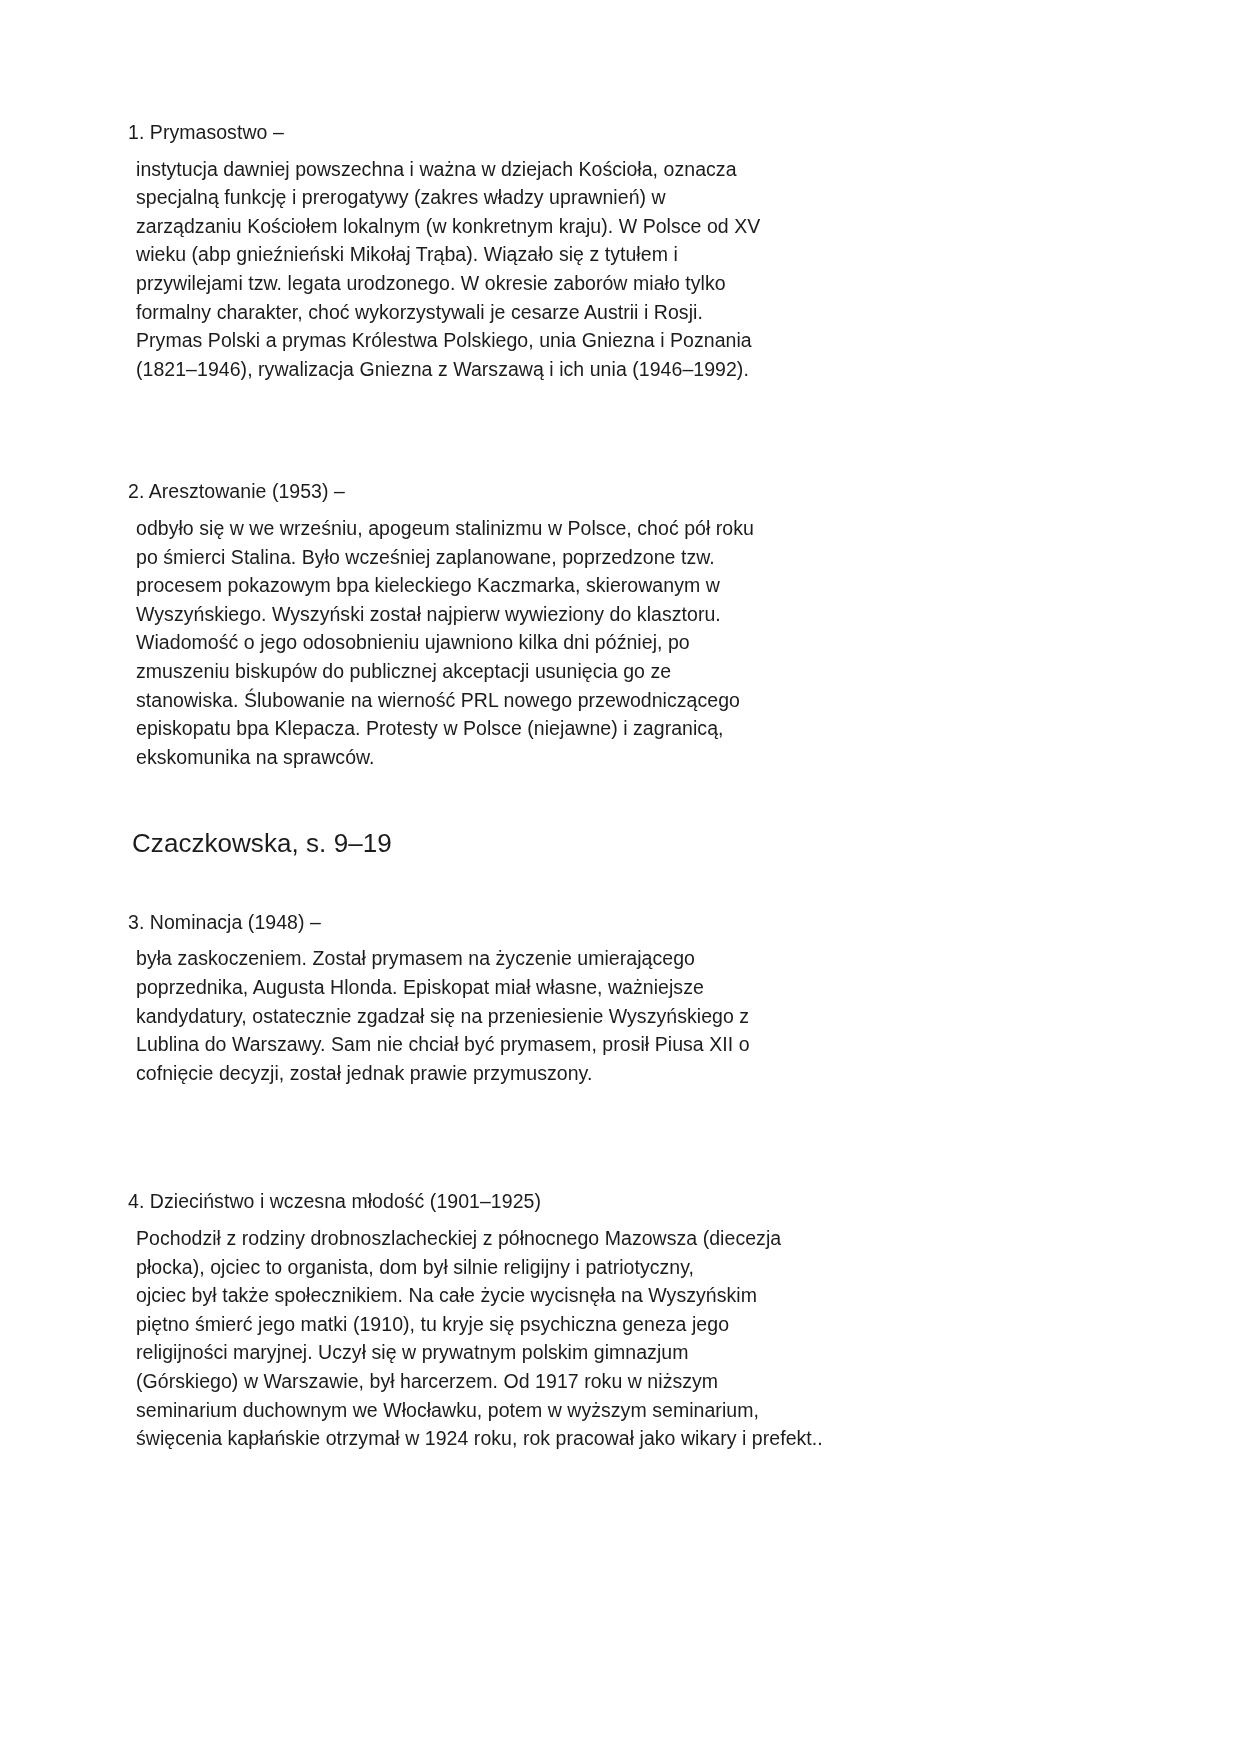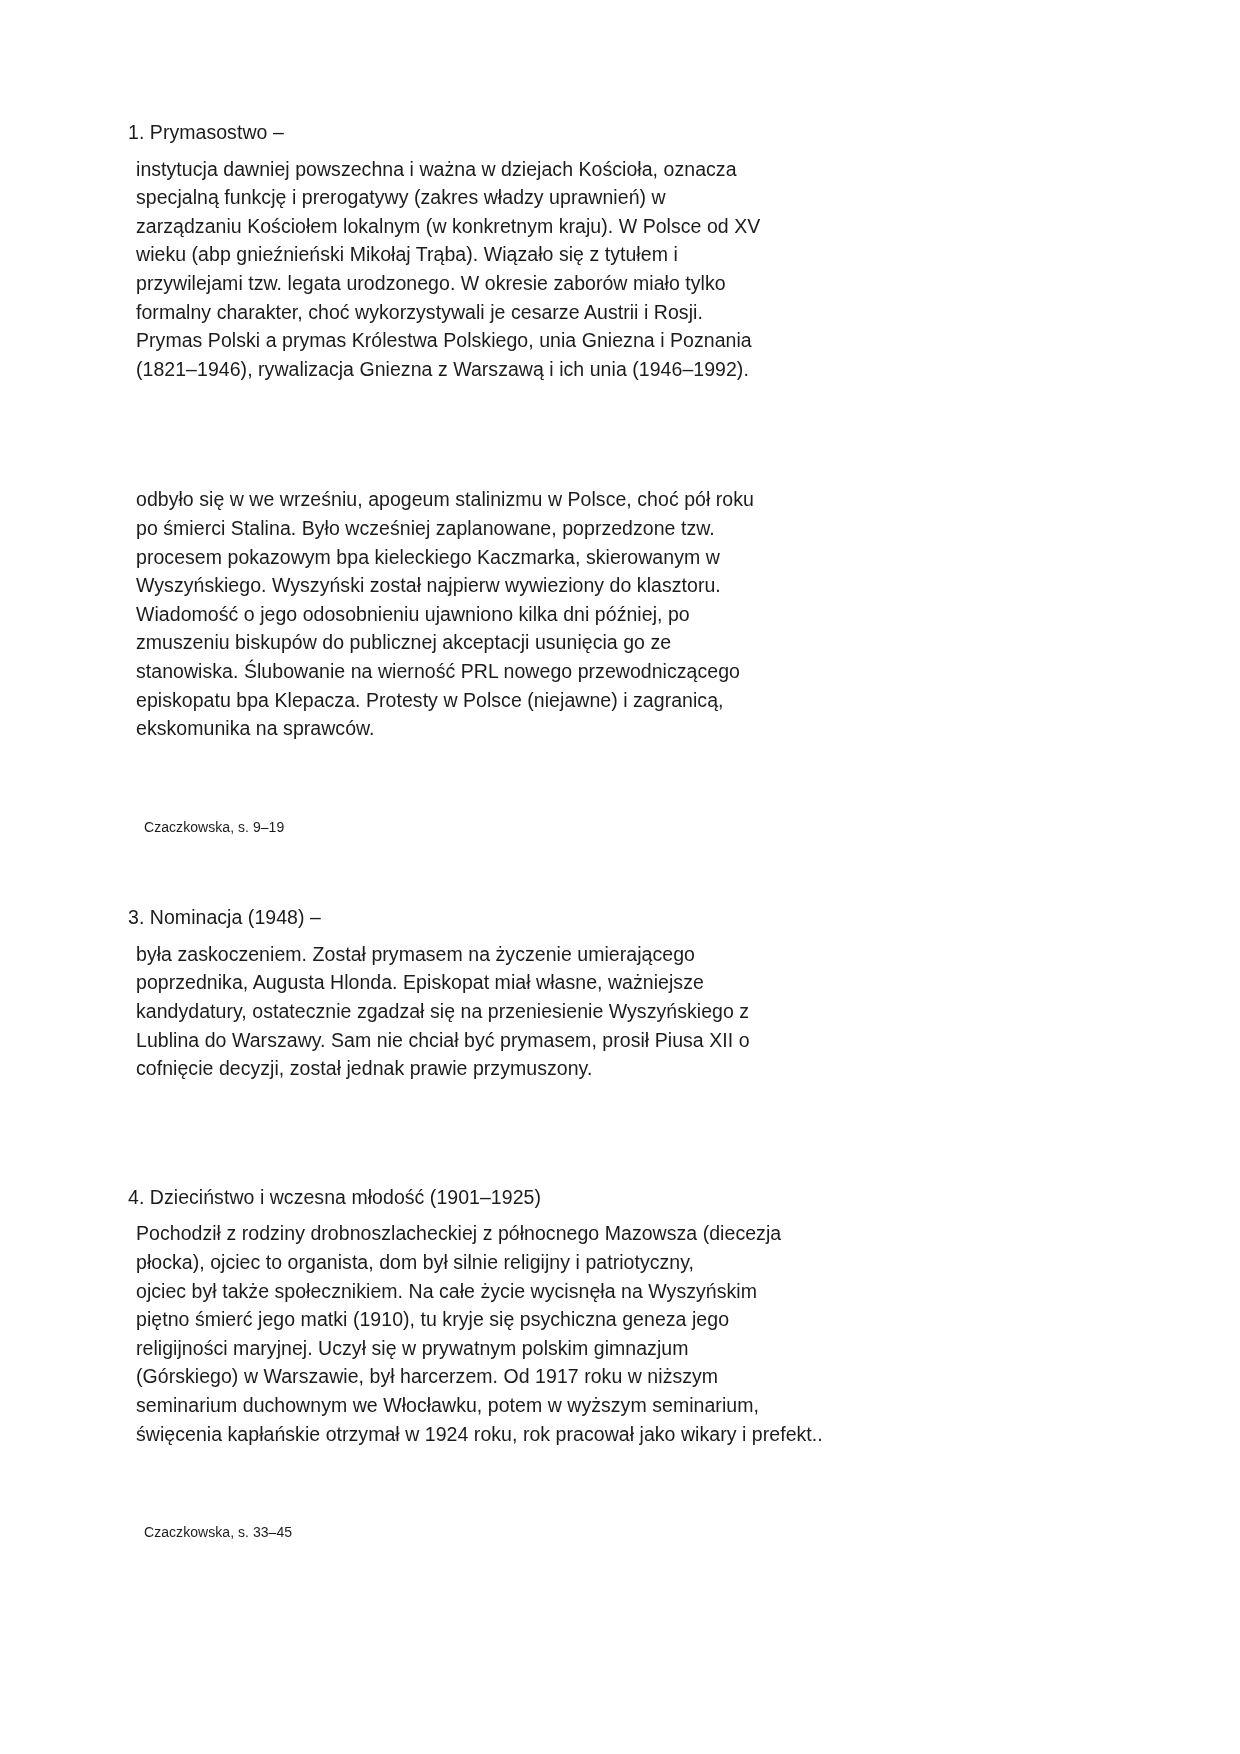--- a/index.html
+++ b/index.html
@@ -38,22 +38,22 @@
     line-height: 28.6px;
     white-space: pre-wrap;
   }
   .para {
     margin: 8px;
     font-size: 19.5px;
     line-height: 28.6px;
     white-space: pre-wrap;
   }
   .citation {
-    margin: 16px;
-    font-size: 14px;
+    margin: 4px;
+    font-size: 26px;
     line-height: 28.6px;
     white-space: pre-wrap;
   }
   .gap-lg { height: 86px; }
   .gap-md { height: 46px; }
 </style>
 </head>
 <body>
 
 <div class="page">
@@ -67,20 +67,21 @@
 wieku (abp gnieźnieński Mikołaj Trąba). Wiązało się z tytułem i
 przywilejami tzw. legata urodzonego. W okresie zaborów miało tylko
 formalny charakter, choć wykorzystywali je cesarze Austrii i Rosji.
 Prymas Polski a prymas Królestwa Polskiego, unia Gniezna i Poznania
 (1821–1946), rywalizacja Gniezna z Warszawą i ich unia (1946–1992).</p>
     </div>
 
     <div class="gap-lg"></div>
 
     <div class="section">
+      <p class="heading">2. Aresztowanie (1953) –</p>
       <p class="para">odbyło się w we wrześniu, apogeum stalinizmu w Polsce, choć pół roku
 po śmierci Stalina. Było wcześniej zaplanowane, poprzedzone tzw.
 procesem pokazowym bpa kieleckiego Kaczmarka, skierowanym w
 Wyszyńskiego. Wyszyński został najpierw wywieziony do klasztoru.
 Wiadomość o jego odosobnieniu ujawniono kilka dni później, po
 zmuszeniu biskupów do publicznej akceptacji usunięcia go ze
 stanowiska. Ślubowanie na wierność PRL nowego przewodniczącego
 episkopatu bpa Klepacza. Protesty w Polsce (niejawne) i zagranicą,
 ekskomunika na sprawców.</p>
       <div class="gap-md"></div>
@@ -105,17 +106,16 @@
       <p class="heading">4. Dzieciństwo i wczesna młodość (1901–1925)</p>
       <p class="para">Pochodził z rodziny drobnoszlacheckiej z północnego Mazowsza (diecezja
 płocka), ojciec to organista, dom był silnie religijny i patriotyczny,
 ojciec był także społecznikiem. Na całe życie wycisnęła na Wyszyńskim
 piętno śmierć jego matki (1910), tu kryje się psychiczna geneza jego
 religijności maryjnej. Uczył się w prywatnym polskim gimnazjum
 (Górskiego) w Warszawie, był harcerzem. Od 1917 roku w niższym
 seminarium duchownym we Włocławku, potem w wyższym seminarium,
 święcenia kapłańskie otrzymał w 1924 roku, rok pracował jako wikary i prefekt..</p>
       <div class="gap-md"></div>
-      <p class="citation">Czaczkowska, s. 33–45</p>
     </div>
 
   </div>
 </div>
 
 </body></html>

